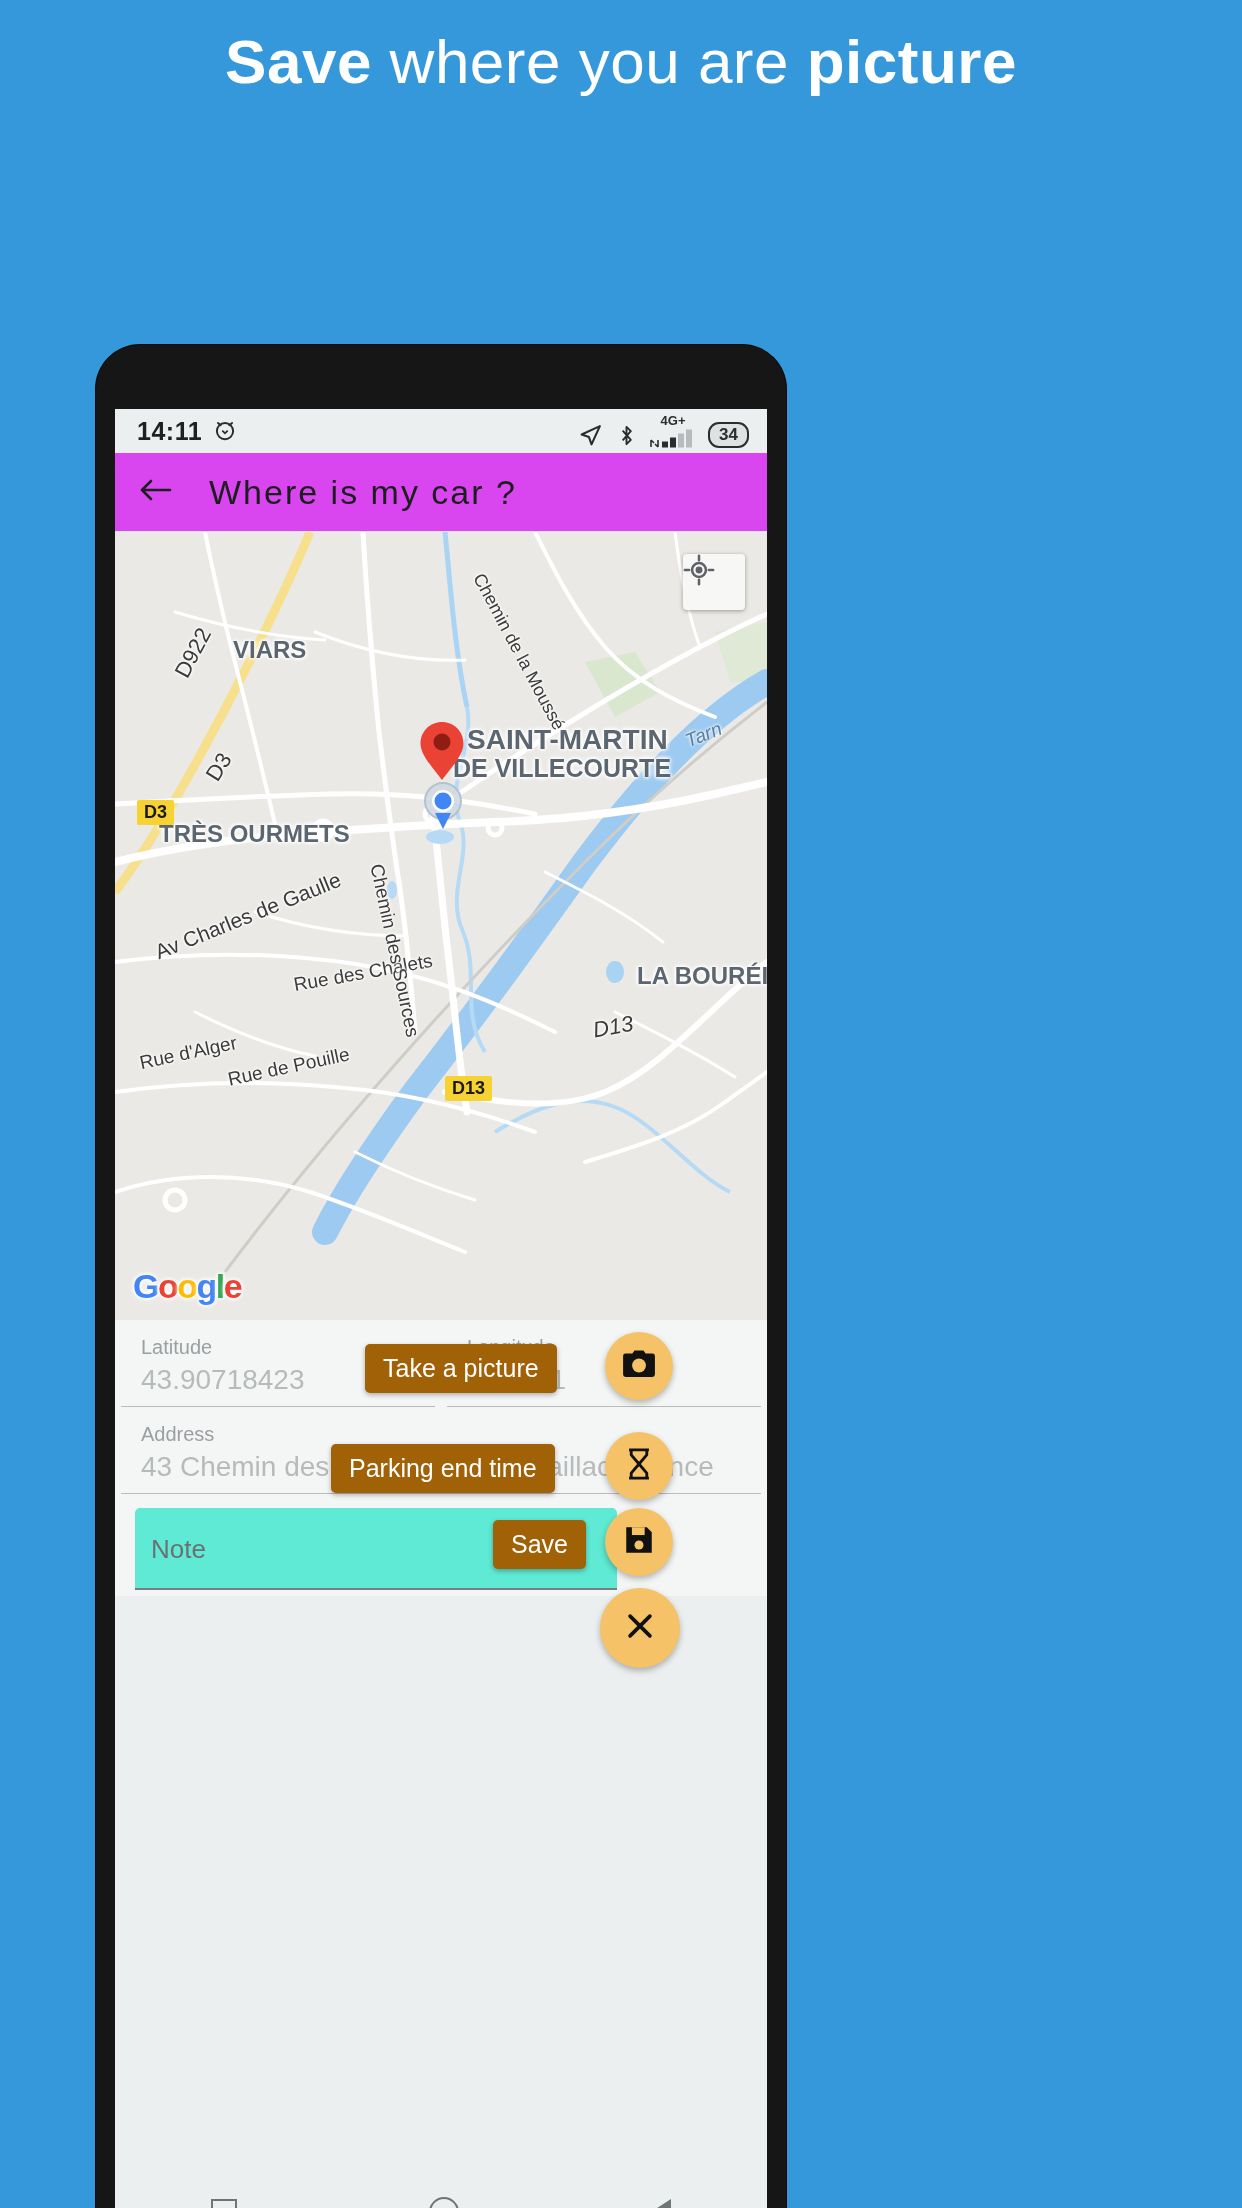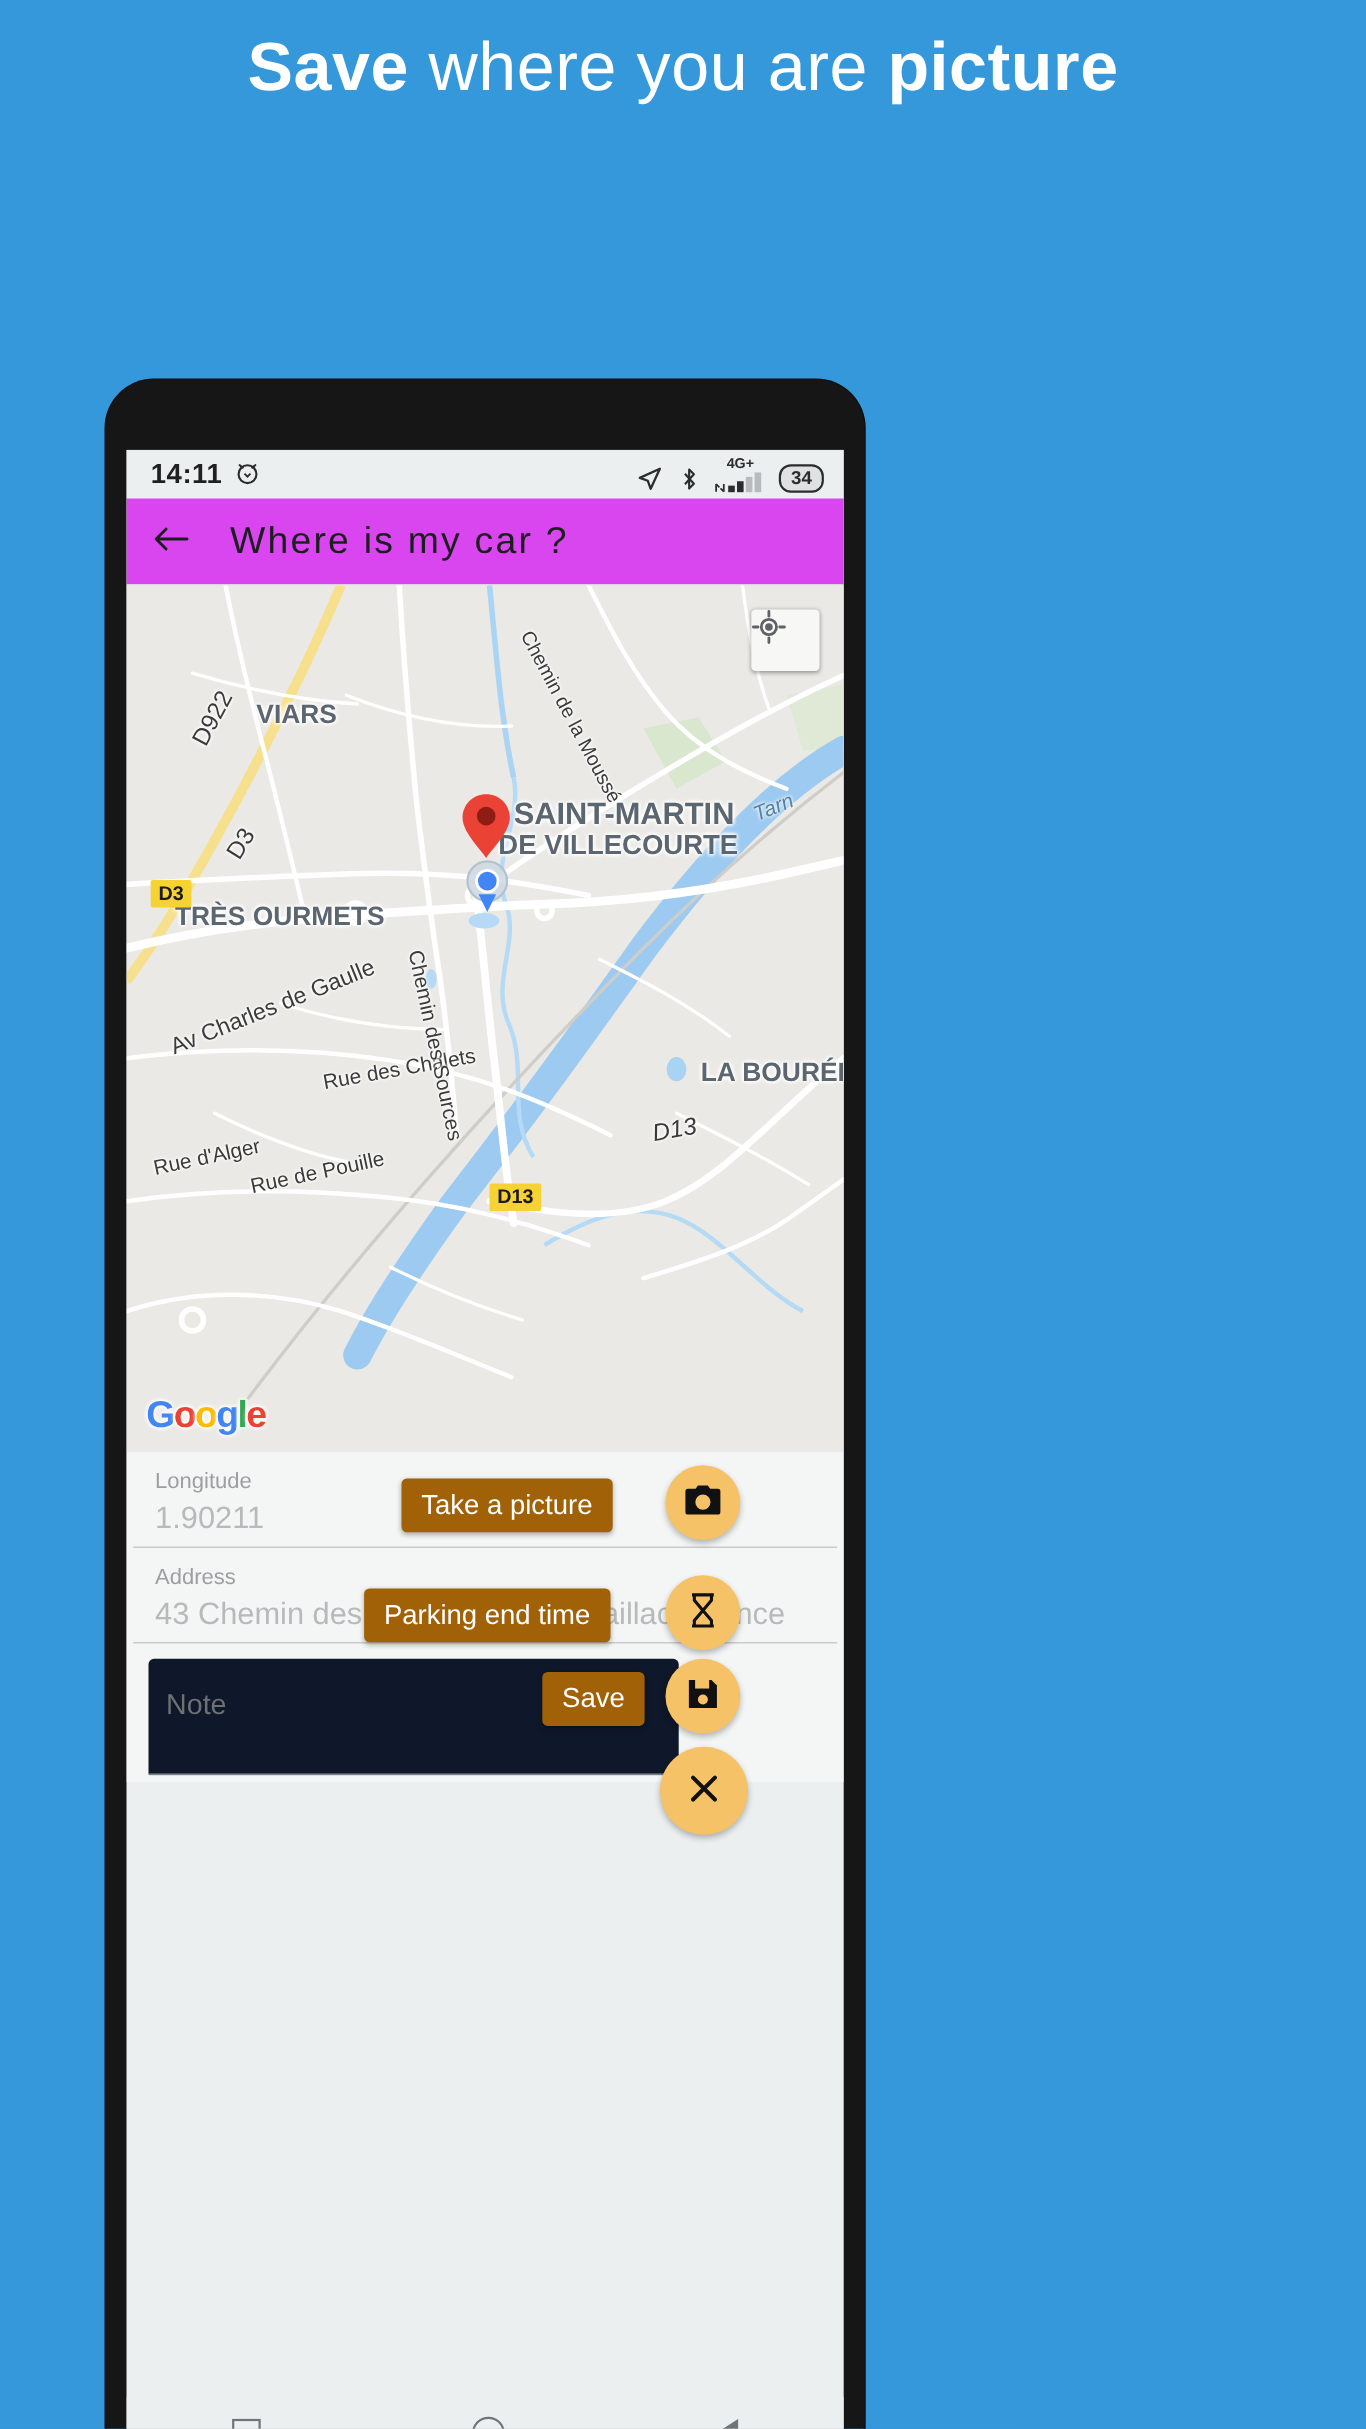--- a/index.html
+++ b/index.html
@@ -136,24 +136,24 @@
     flex:1;
     padding:16px 20px 10px 20px;
     border-bottom:1.5px solid #b9bcbd;
     margin:0 6px;
   }
   .field-label { font-size:20px; color:#9b9fa1; margin-bottom:6px; }
   .field-value { font-size:28px; color:#b7babb; line-height:1.1; }
   .field.wide { margin-right:6px; }
   .note-row { padding:14px 20px 6px 20px; }
   .note-box {
-    background:#0f172a;
+    background:#5eead4;
     border-bottom:2.5px solid #7b7e80;
     border-radius:5px 5px 0 0;
-    height:106px;
+    height:82px;
     padding:26px 0 0 16px;
     width:482px;
     box-sizing:border-box;
   }
   .note-placeholder { font-size:26px; color:#6d7173; }
 
   
   .fab {
     position:absolute;
     width:68px; height:68px; border-radius:50%;
@@ -344,20 +344,24 @@
 
       <div class="gmlogo">
         <span class="c1">G</span><span class="c2">o</span><span class="c3">o</span><span class="c1">g</span><span class="c4">l</span><span class="c2">e</span>
       </div>
     </div>
 
     <div class="form">
 
       <div class="row">
         <div class="field">
+          <div class="field-label">Latitude</div>
+          <div class="field-value">43.90718423</div>
+        </div>
+        <div class="field">
           <div class="field-label">Longitude</div>
           <div class="field-value">1.90211</div>
         </div>
       </div>
 
       <div class="row">
         <div class="field wide">
           <div class="field-label">Address</div>
           <div class="field-value">43 Chemin des Clottes, 81600 Gaillac, France</div>
         </div>

